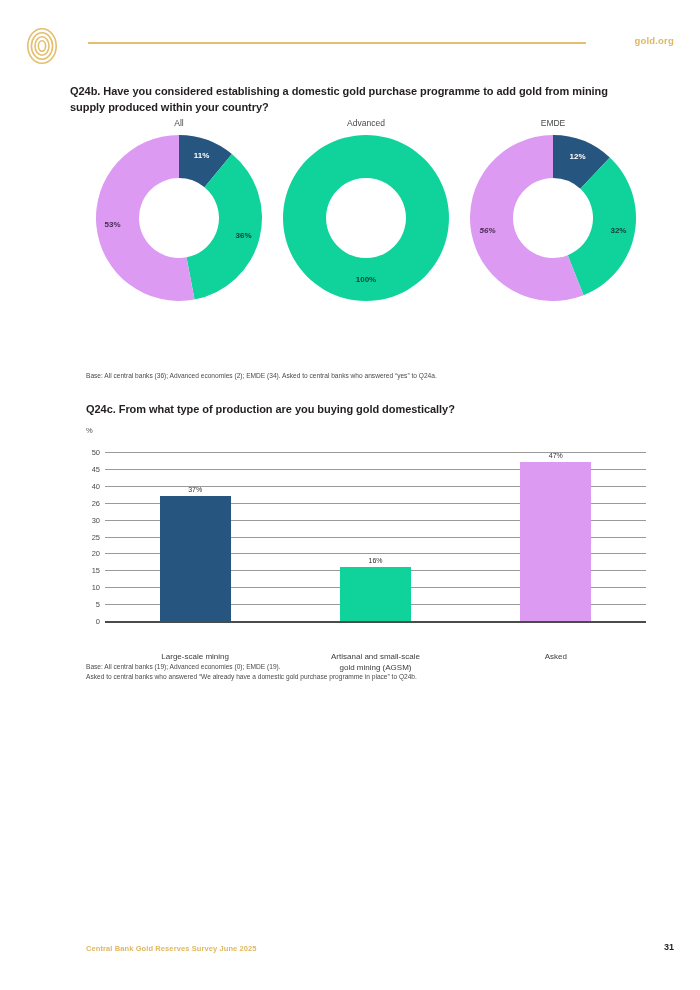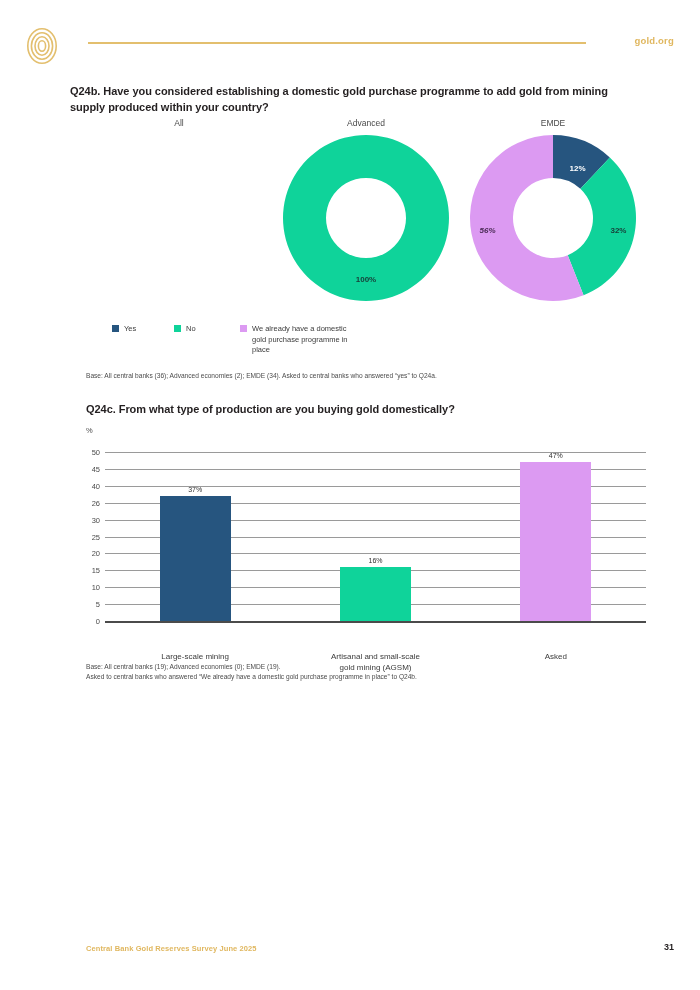--- a/index.html
+++ b/index.html
@@ -126,62 +126,58 @@
     <div class="header-rule"></div>
     <div class="header-brand">gold.org</div>
   </div>
 
   <div class="q-title" id="q24b-title">Q24b. Have you considered establishing a domestic gold purchase programme to add gold from mining supply produced within your country?</div>
 
   <div class="donut-row">
 
     <div class="donut-cell" id="donut-cell-0">
       <div class="donut-title">All</div>
+      <div class="donut-wrap" id="donut-svg-0">
+          <svg width="170" height="170" viewBox="0 0 170 170">
+            <path d="M 85 2 A 83 83 0 0 1 137.90619114914125 21.047400849609502 L 110.4969595899476 54.17947028896843 A 40 40 0 0 0 85 45 Z" fill="#26557F"></path>
+            <path d="M 137.90619114914125 21.047400849609502 A 83 83 0 0 1 100.55264911061516 166.52984181048117 L 92.495252583429 124.29149002914755 A 40 40 0 0 0 110.4969595899476 54.17947028896843 Z" fill="#0FD39A"></path>
+            <path d="M 100.55264911061516 166.52984181048117 A 83 83 0 1 1 84.99999999999999 2 L 84.99999999999999 45 A 40 40 0 1 0 92.495252583429 124.29149002914755 Z" fill="#DC9AF2"></path>
+          </svg>
+          <div class="donut-label" style="left: 107.58px; top: 22.2809px; color: rgb(255, 255, 255);">11%</div>
+          <div class="donut-label" style="left: 149.566px; top: 101.578px; color: rgb(24, 65, 58);">36%</div>
+          <div class="donut-label" style="left: 18.6358px; top: 91.2733px; color: rgb(74, 43, 85);">53%</div>
+        </div>
     </div>
 
     <div class="donut-cell" id="donut-cell-1">
       <div class="donut-title">Advanced</div>
       <div class="donut-wrap" id="donut-svg-1">
           <svg width="170" height="170" viewBox="0 0 170 170">
             <path d="M 85 2 A 83 83 0 1 1 84.99 2 Z M 85 45 A 40 40 0 1 0 85.01 45 Z" fill="#0FD39A" fill-rule="evenodd"></path>
           </svg>
           <div class="donut-label" style="left: 85px; top: 146px; color: rgb(24, 65, 58);">100%</div>
         </div>
     </div>
 
     <div class="donut-cell" id="donut-cell-2">
       <div class="donut-title">EMDE</div>
       <div class="donut-wrap" id="donut-svg-2">
           <svg width="170" height="170" viewBox="0 0 170 170">
             <path d="M 85 2 A 83 83 0 0 1 141.81740979208115 24.495603924022838 L 112.38188423714755 55.841254903143536 A 40 40 0 0 0 85 45 Z" fill="#26557F"></path>
             <path d="M 141.81740979208115 24.495603924022838 A 83 83 0 0 1 115.55433787282826 162.17144832872486 L 99.72498210738712 122.19105943553006 A 40 40 0 0 0 112.38188423714755 55.841254903143536 Z" fill="#0FD39A"></path>
             <path d="M 115.55433787282826 162.17144832872486 A 83 83 0 1 1 84.99999999999999 2 L 84.99999999999999 45 A 40 40 0 1 0 99.72498210738712 122.19105943553006 Z" fill="#DC9AF2"></path>
           </svg>
-          <div class="donut-label" style="left: 109.539px; top: 23.0211px; color: rgb(255, 255, 255); margin-top: 12px;">12%</div>
+          <div class="donut-label" style="left: 109.539px; top: 23.0211px; color: rgb(255, 255, 255);">12%</div>
           <div class="donut-label" style="left: 150.479px; top: 97.4908px; color: rgb(24, 65, 58);">32%</div>
           <div class="donut-label" style="left: 19.5207px; top: 97.4908px; color: rgb(74, 43, 85); font-style: italic;">56%</div>
         </div>
     </div>
 
   </div>
 
-  <div class="legend">
-    <div class="legend-item" id="legend-item-0">
-      <span class="legend-swatch" id="legend-swatch-0" style="background: rgb(38, 85, 127);"></span>
-      <span class="legend-label">Yes</span>
-    </div>
-    <div class="legend-item" id="legend-item-1">
-      <span class="legend-swatch" id="legend-swatch-1" style="background: rgb(15, 211, 154);"></span>
-      <span class="legend-label">No</span>
-    </div>
-    <div class="legend-item" id="legend-item-2">
-      <span class="legend-swatch" id="legend-swatch-2" style="background: rgb(220, 154, 242);"></span>
-      <span class="legend-label">We already have a domestic gold purchase programme in place</span>
-    </div>
-  </div>
 
   <div class="note" id="note-q24b">Base: All central banks (36); Advanced economies (2); EMDE (34). Asked to central banks who answered “yes” to Q24a.</div>
 
   <div class="q-title" id="q24c-title">Q24c. From what type of production are you buying gold domestically?</div>
 
   <div class="bar-chart">
     <div class="axis-unit">%</div>
     <div class="plot" id="bar-plot">
         <div class="gridline" style="top: 0px;"></div>
         <div class="ytick" style="top: 0px;">50</div>

